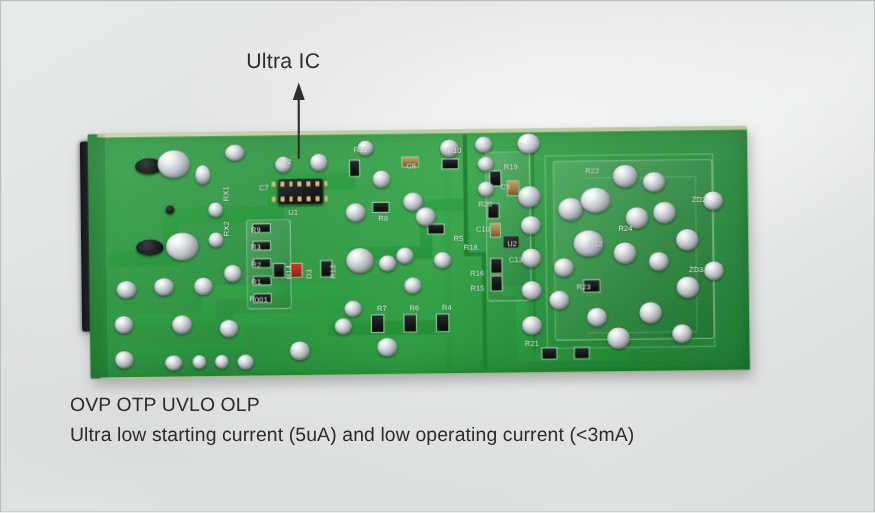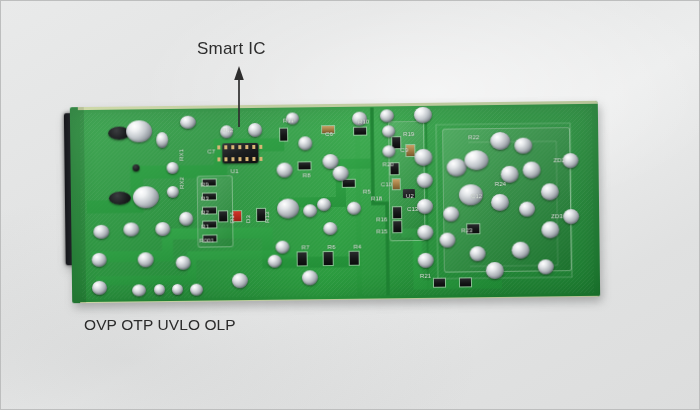--- a/index.html
+++ b/index.html
@@ -178,38 +178,38 @@
   .pour {
     position: absolute;
     background: linear-gradient(125deg, rgba(255,255,255,.12), rgba(0,0,0,.10));
     border: 1px solid rgba(240,250,240,.30);
     border-radius: 3px;
   }
 
   
   .caption {
     position: absolute;
-    left: 83px;
+    left: 55px;
     top: 312px;
     z-index: 8;
     color: #2b2b2b;
   }
   .caption .line {
     font-size: 15.5px;
     line-height: 23.5px;
     letter-spacing: .1px;
     white-space: nowrap;
   }
 </style>
 </head>
 <body>
 
 <div id="stage">
 
-  <div class="callout-label">Smart IC</div>
+  <div class="callout-label">Ultra IC</div>
 
   <svg class="callout-arrow" viewBox="0 0 44 66">
     <line x1="20" y1="64" x2="20" y2="14" stroke="#2e2e2e" stroke-width="1.7"></line>
     <polygon points="20,3 15.2,17 24.8,17" fill="#2e2e2e"></polygon>
   </svg>
 
   <div id="board">
 
     <div class="connector"></div>
 
@@ -387,15 +387,16 @@
           <div class="ref" style="left: 483px; top: 56px;">ZD2</div>
           <div class="ref" style="left: 480px; top: 112px;">ZD3</div>
           <div class="ref" style="left: 390px; top: 125px;">R23</div>
           <div class="ref" style="left: 348px; top: 170px;">R21</div>
         </div>
     </div>
   </div>
 
   <div class="caption">
     <div class="line">OVP OTP UVLO OLP</div>
+    <div class="line">Ultra low starting current (5uA) and low operating current (&lt;3mA)</div>
   </div>
 
 </div>
 
 </body></html>

